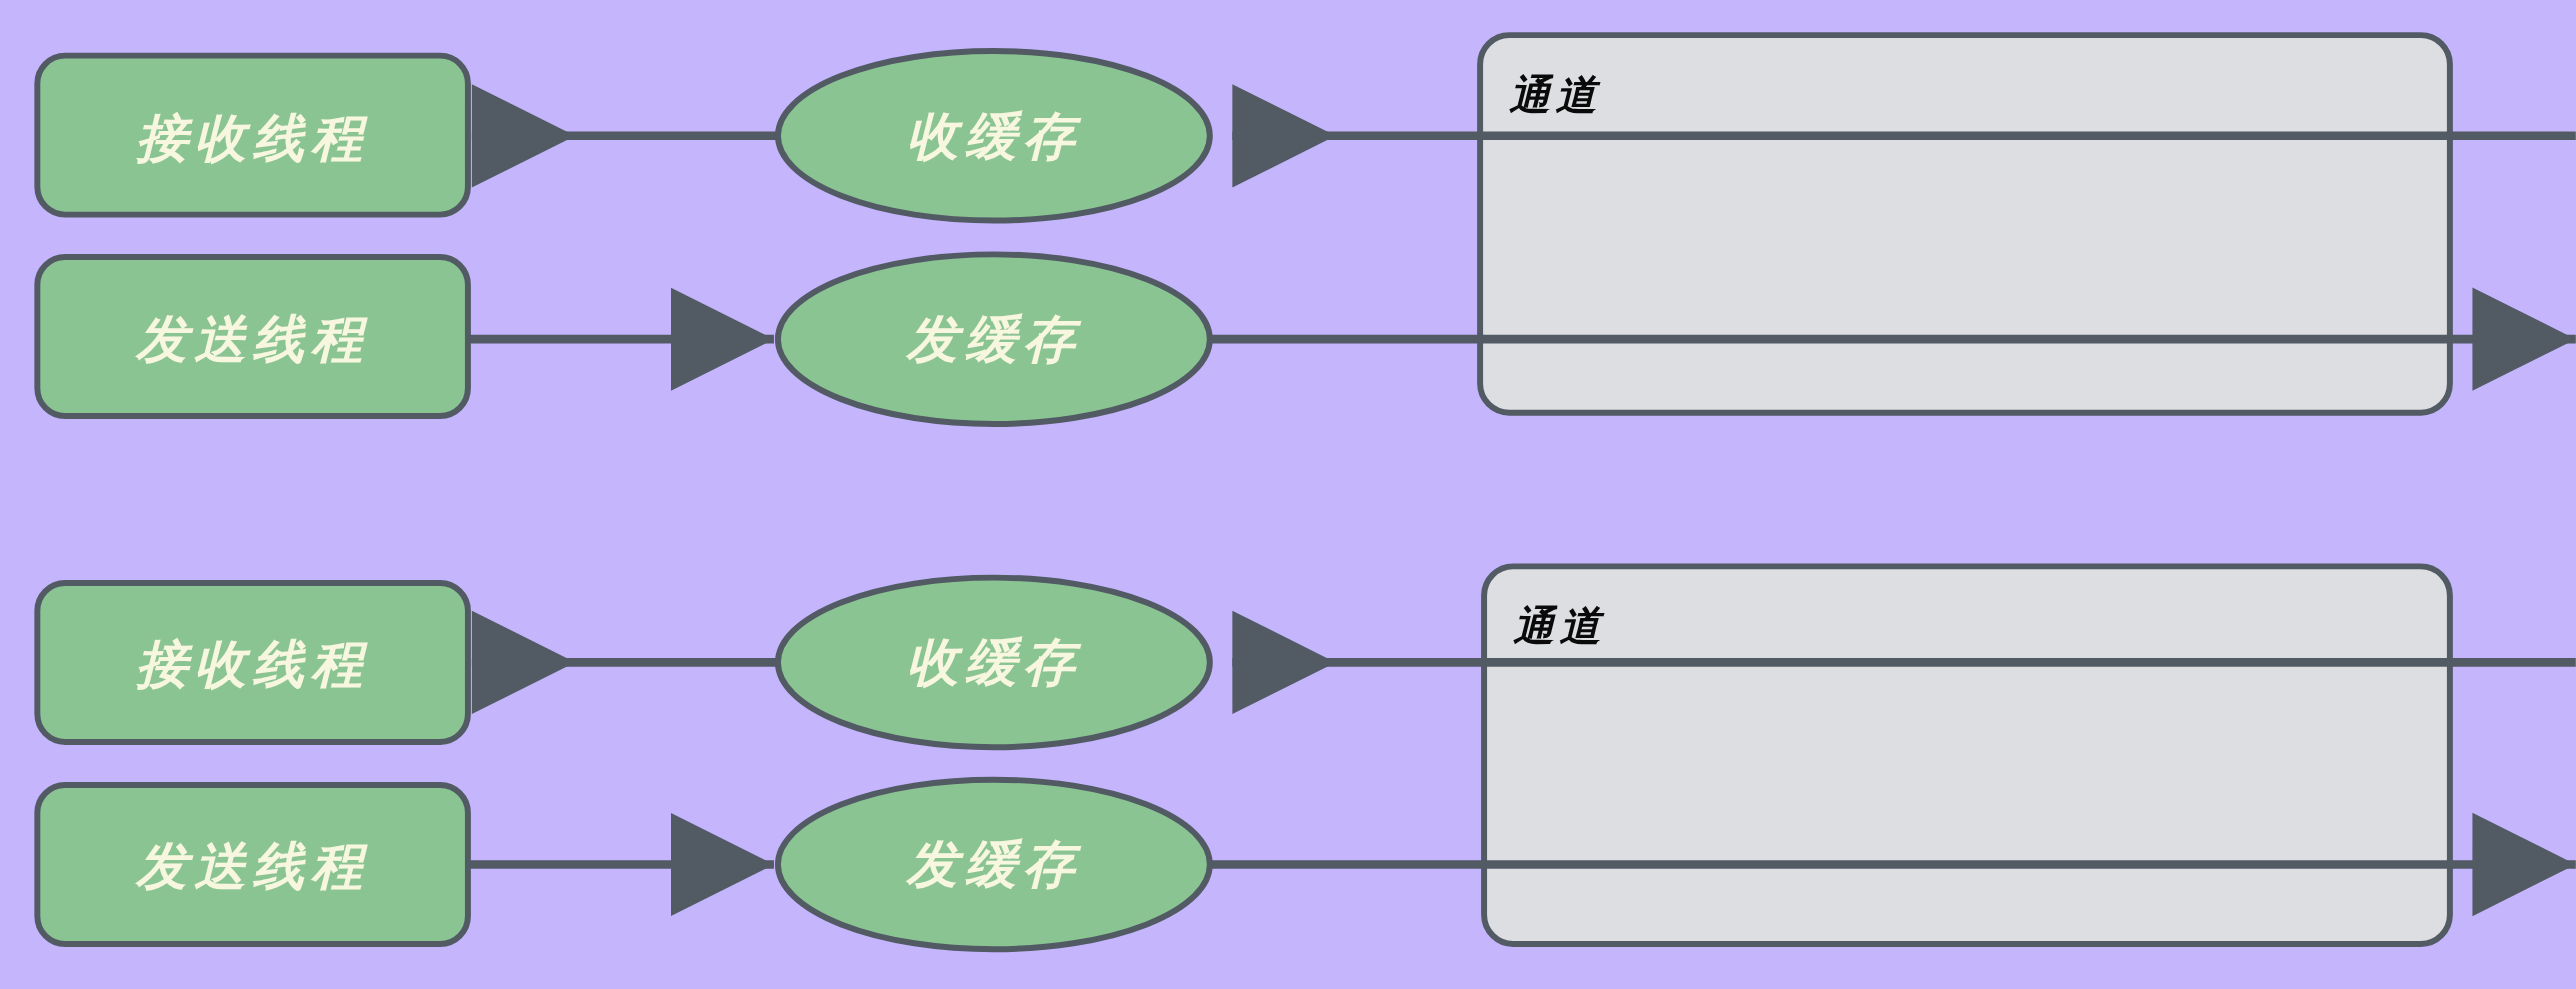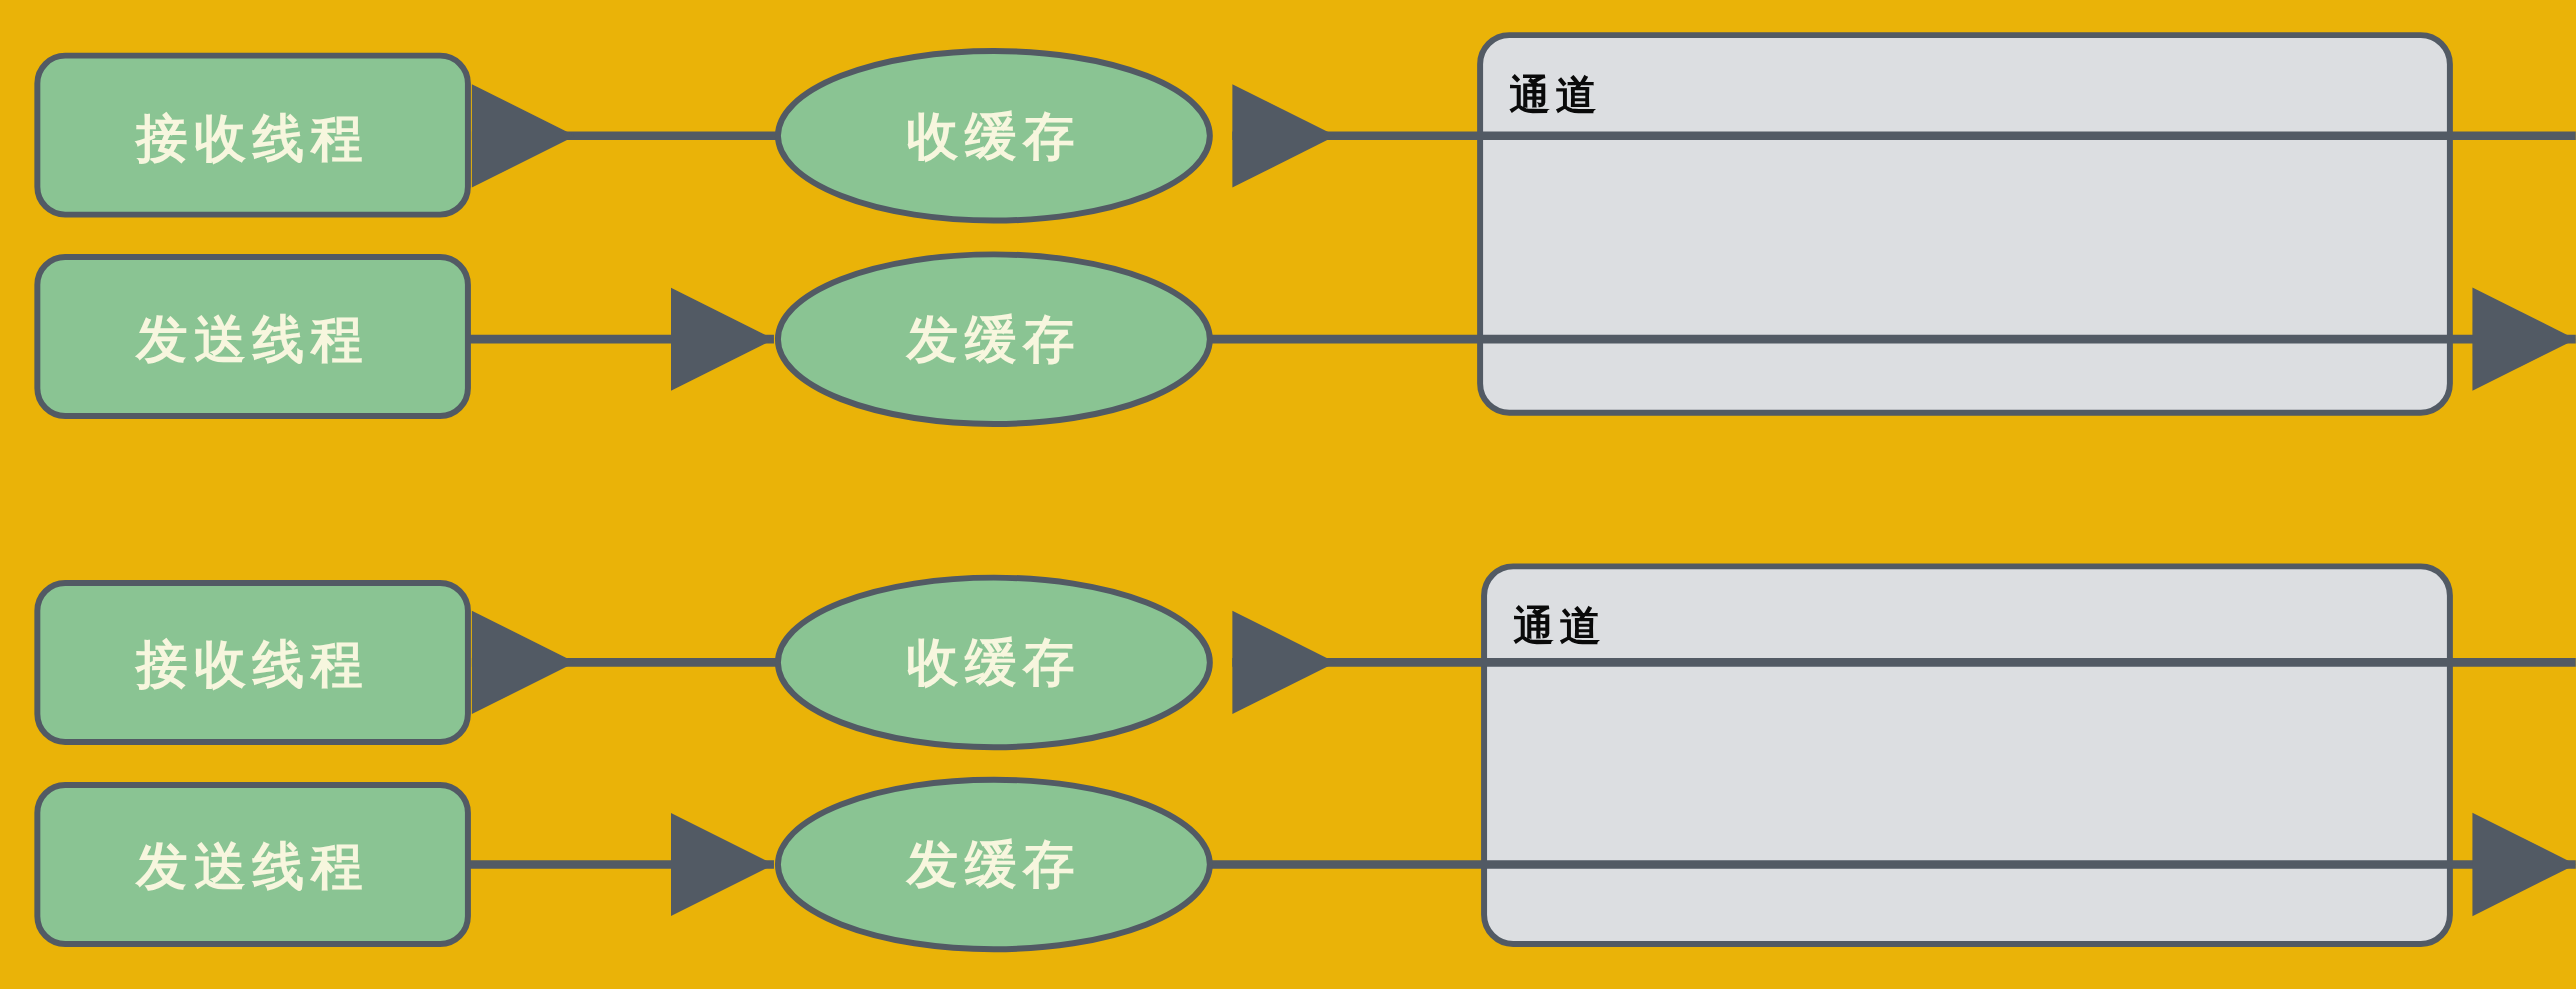--- a/index.html
+++ b/index.html
@@ -10,21 +10,22 @@
   body {
     width: 2576px;
     height: 989px;
     font-family: "DejaVu Sans", sans-serif;
     overflow: hidden;
   }
   #diagram-root {
     position: relative;
     width: 2576px;
     height: 989px;
-    background: #eab308;
+    background: #c4b5fd;
+    font-style: italic;
   }
   svg.canvas {
     display: block;
     width: 2576px;
     height: 989px;
   }
   .node-label {
     font-family: "DejaVu Sans", sans-serif;
     font-size: 78px;
     font-weight: 600;

